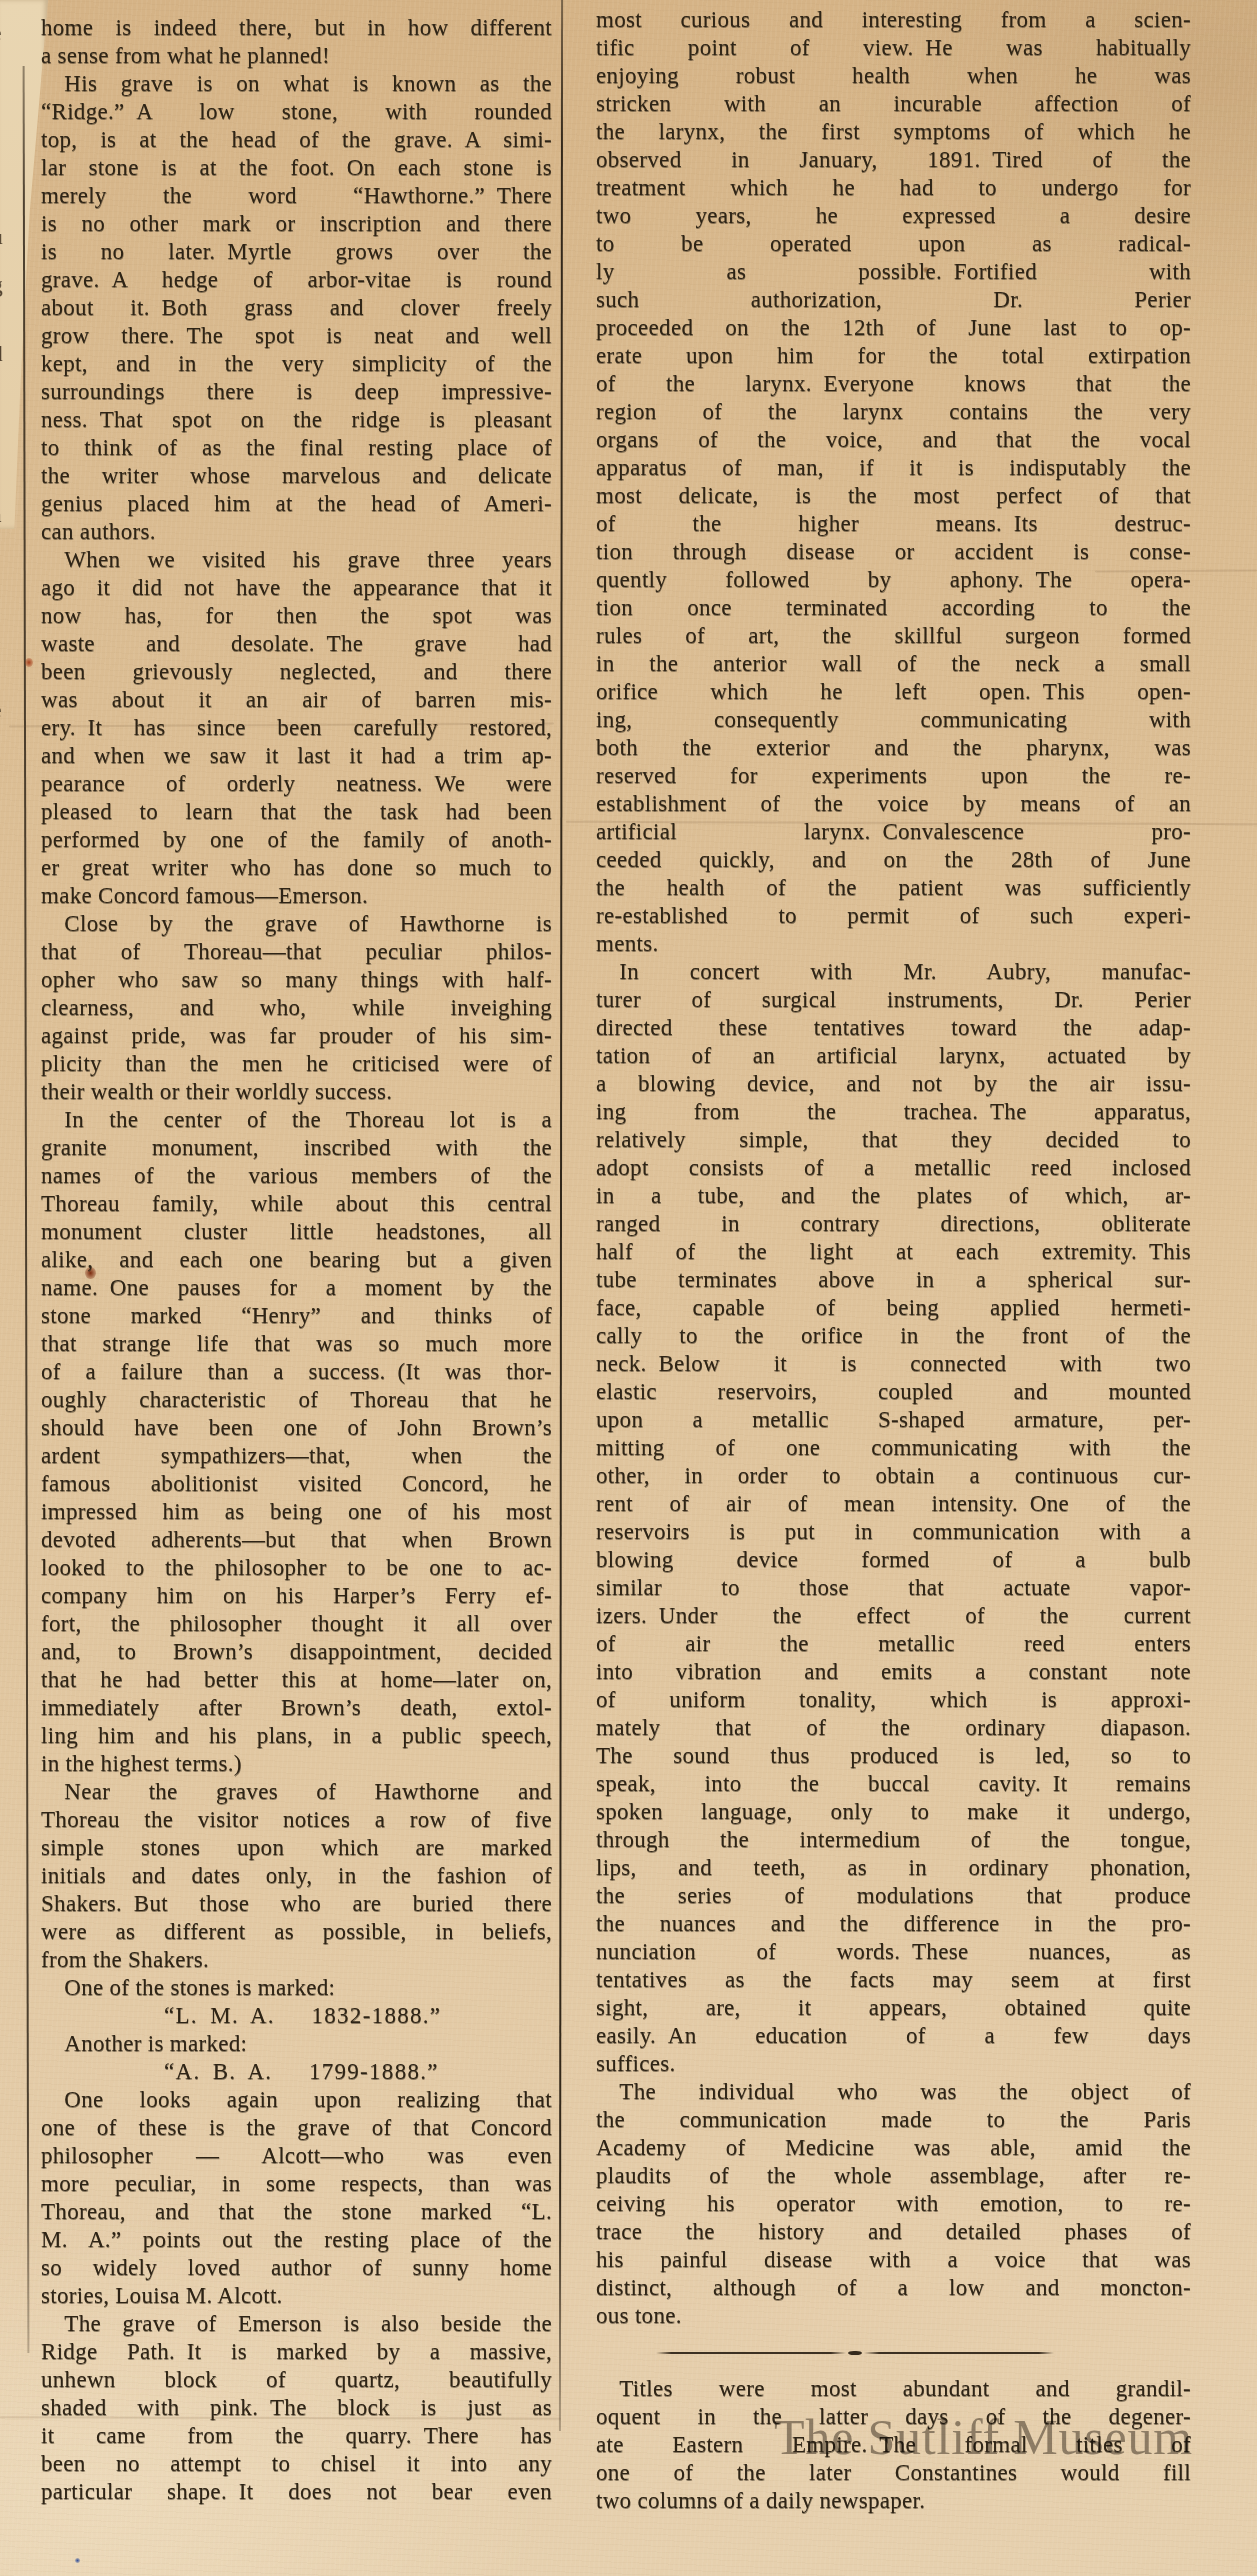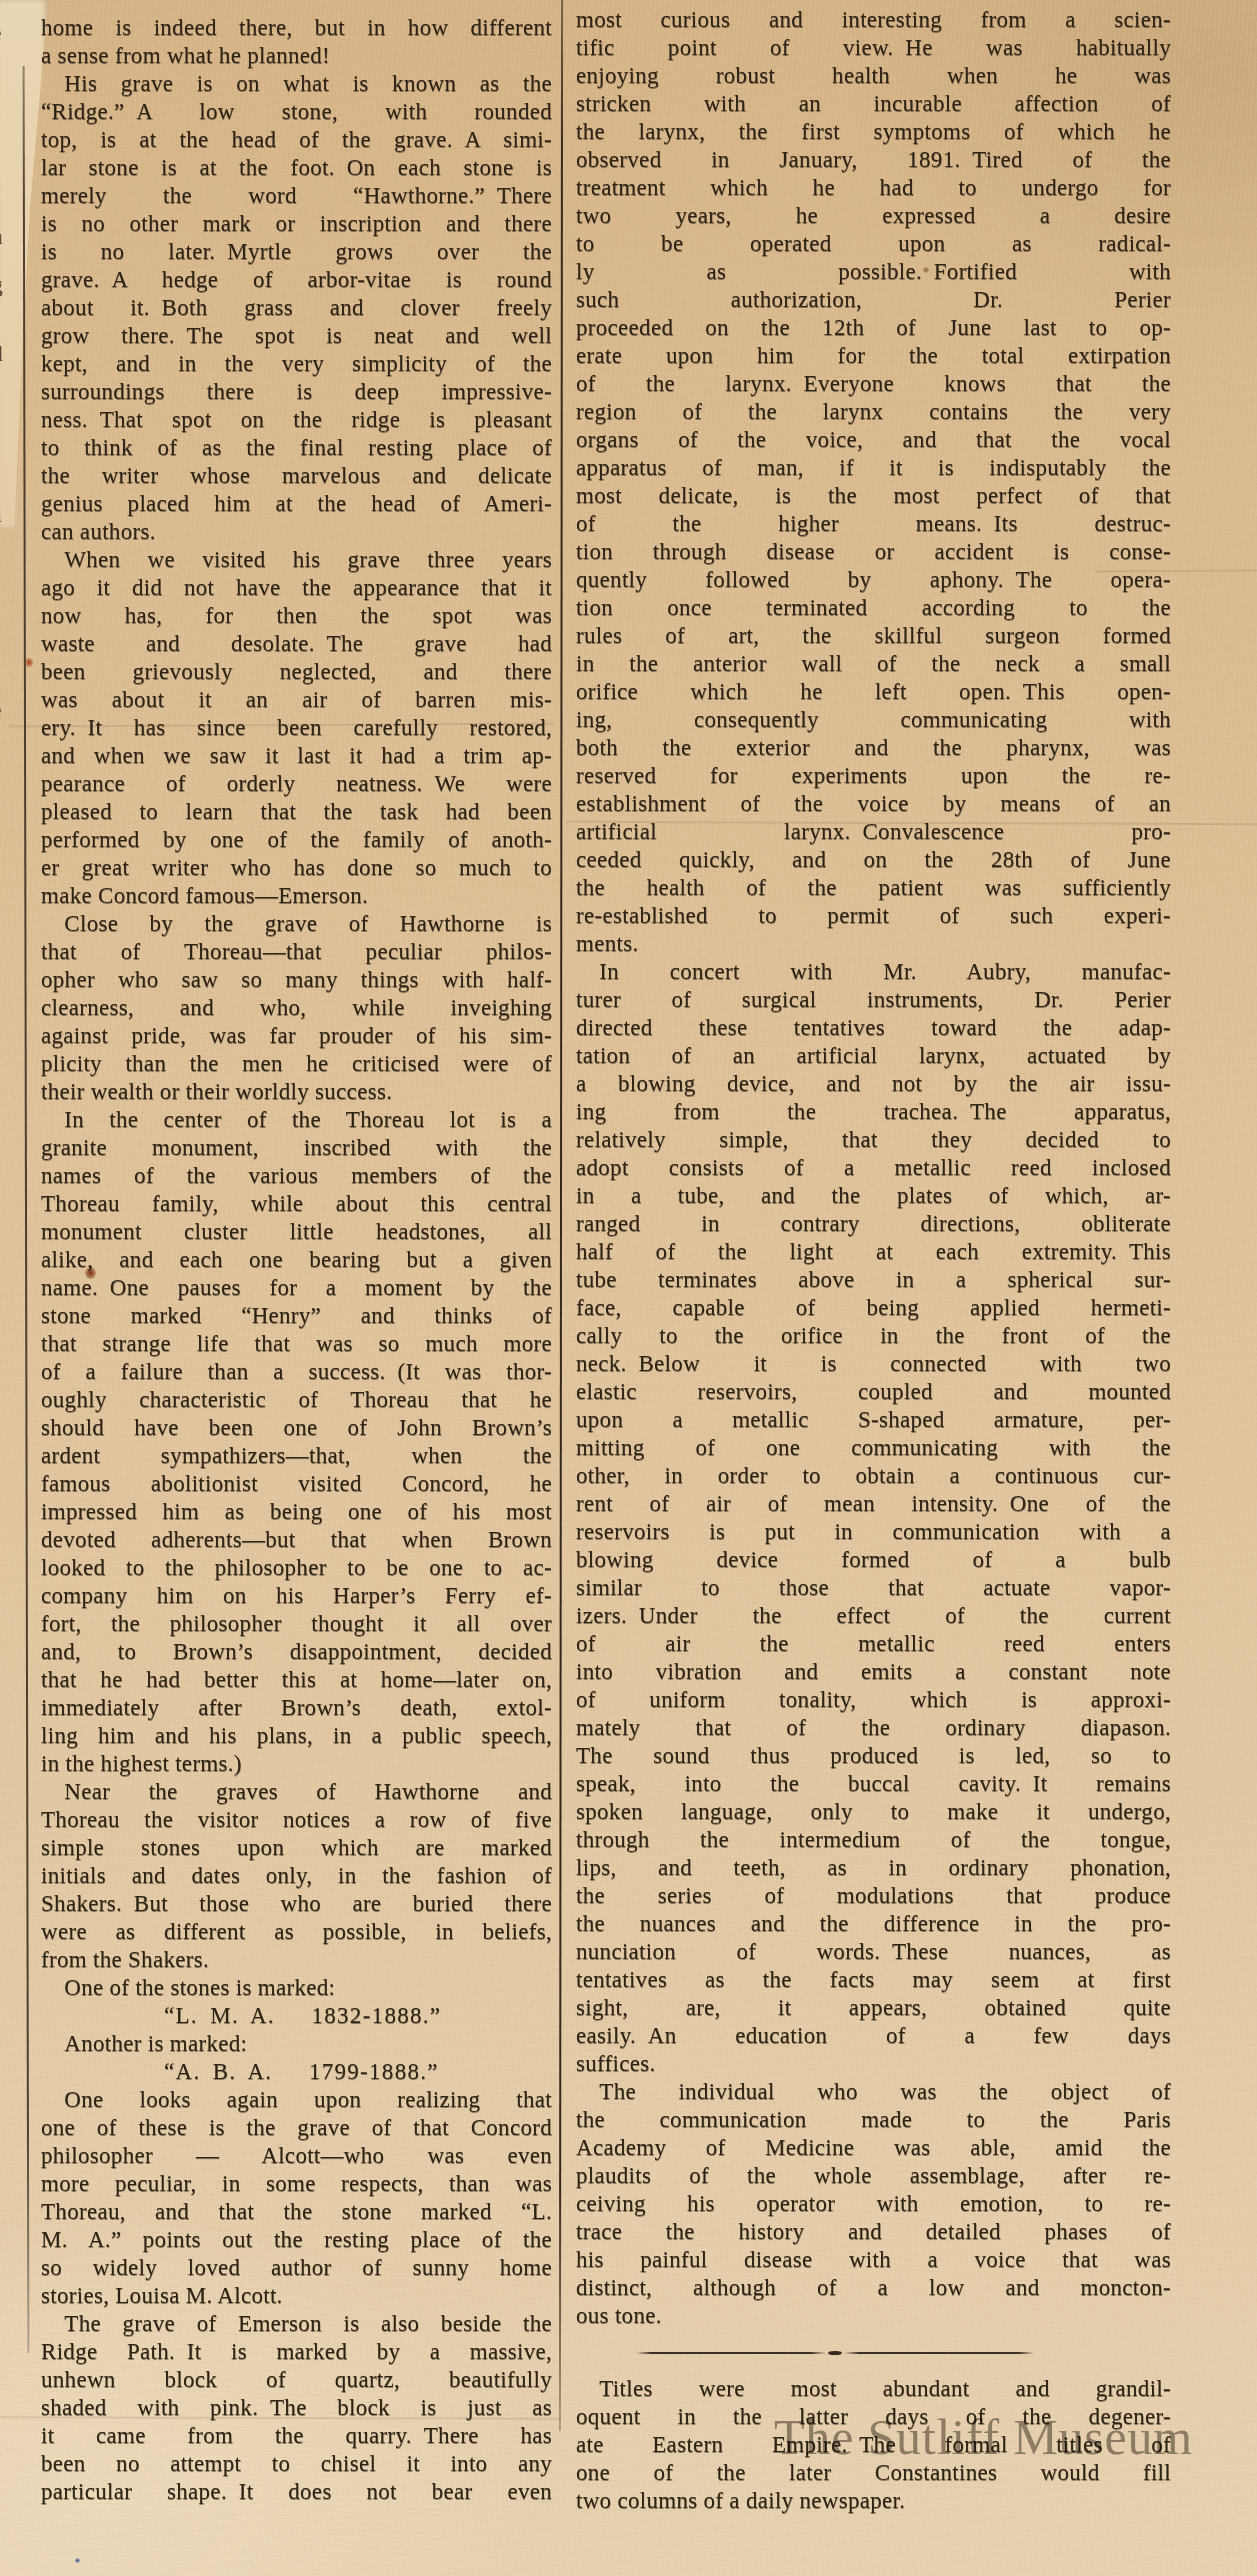--- a/index.html
+++ b/index.html
@@ -183,21 +183,21 @@
     <div class="line just">so widely loved author of sunny home</div>
     <div class="line endl">stories, Louisa M. Alcott.</div>
     <div class="line just"> The grave of Emerson is also beside the</div>
     <div class="line just">Ridge Path. It is marked by a massive,</div>
     <div class="line just">unhewn block of quartz, beautifully</div>
     <div class="line just">shaded with pink. The block is just as</div>
     <div class="line just">it came from the quarry. There has</div>
     <div class="line just">been no attempt to chisel it into any</div>
     <div class="line just">particular shape. It does not bear even</div>
   </div>
-<div class="column" id="right-col" style="left:576px; top:6.3px; width:595px;">
+<div class="column" id="right-col" style="left:596px; top:6.3px; width:595px;">
     <div class="line just">most curious and interesting from a scien-</div>
     <div class="line just">tific point of view. He was habitually</div>
     <div class="line just">enjoying robust health when he was</div>
     <div class="line just">stricken with an incurable affection of</div>
     <div class="line just">the larynx, the first symptoms of which he</div>
     <div class="line just">observed in January, 1891. Tired of the</div>
     <div class="line just">treatment which he had to undergo for</div>
     <div class="line just">two years, he expressed a desire</div>
     <div class="line just">to be operated upon as radical-</div>
     <div class="line just">ly as possible. Fortified with</div>

